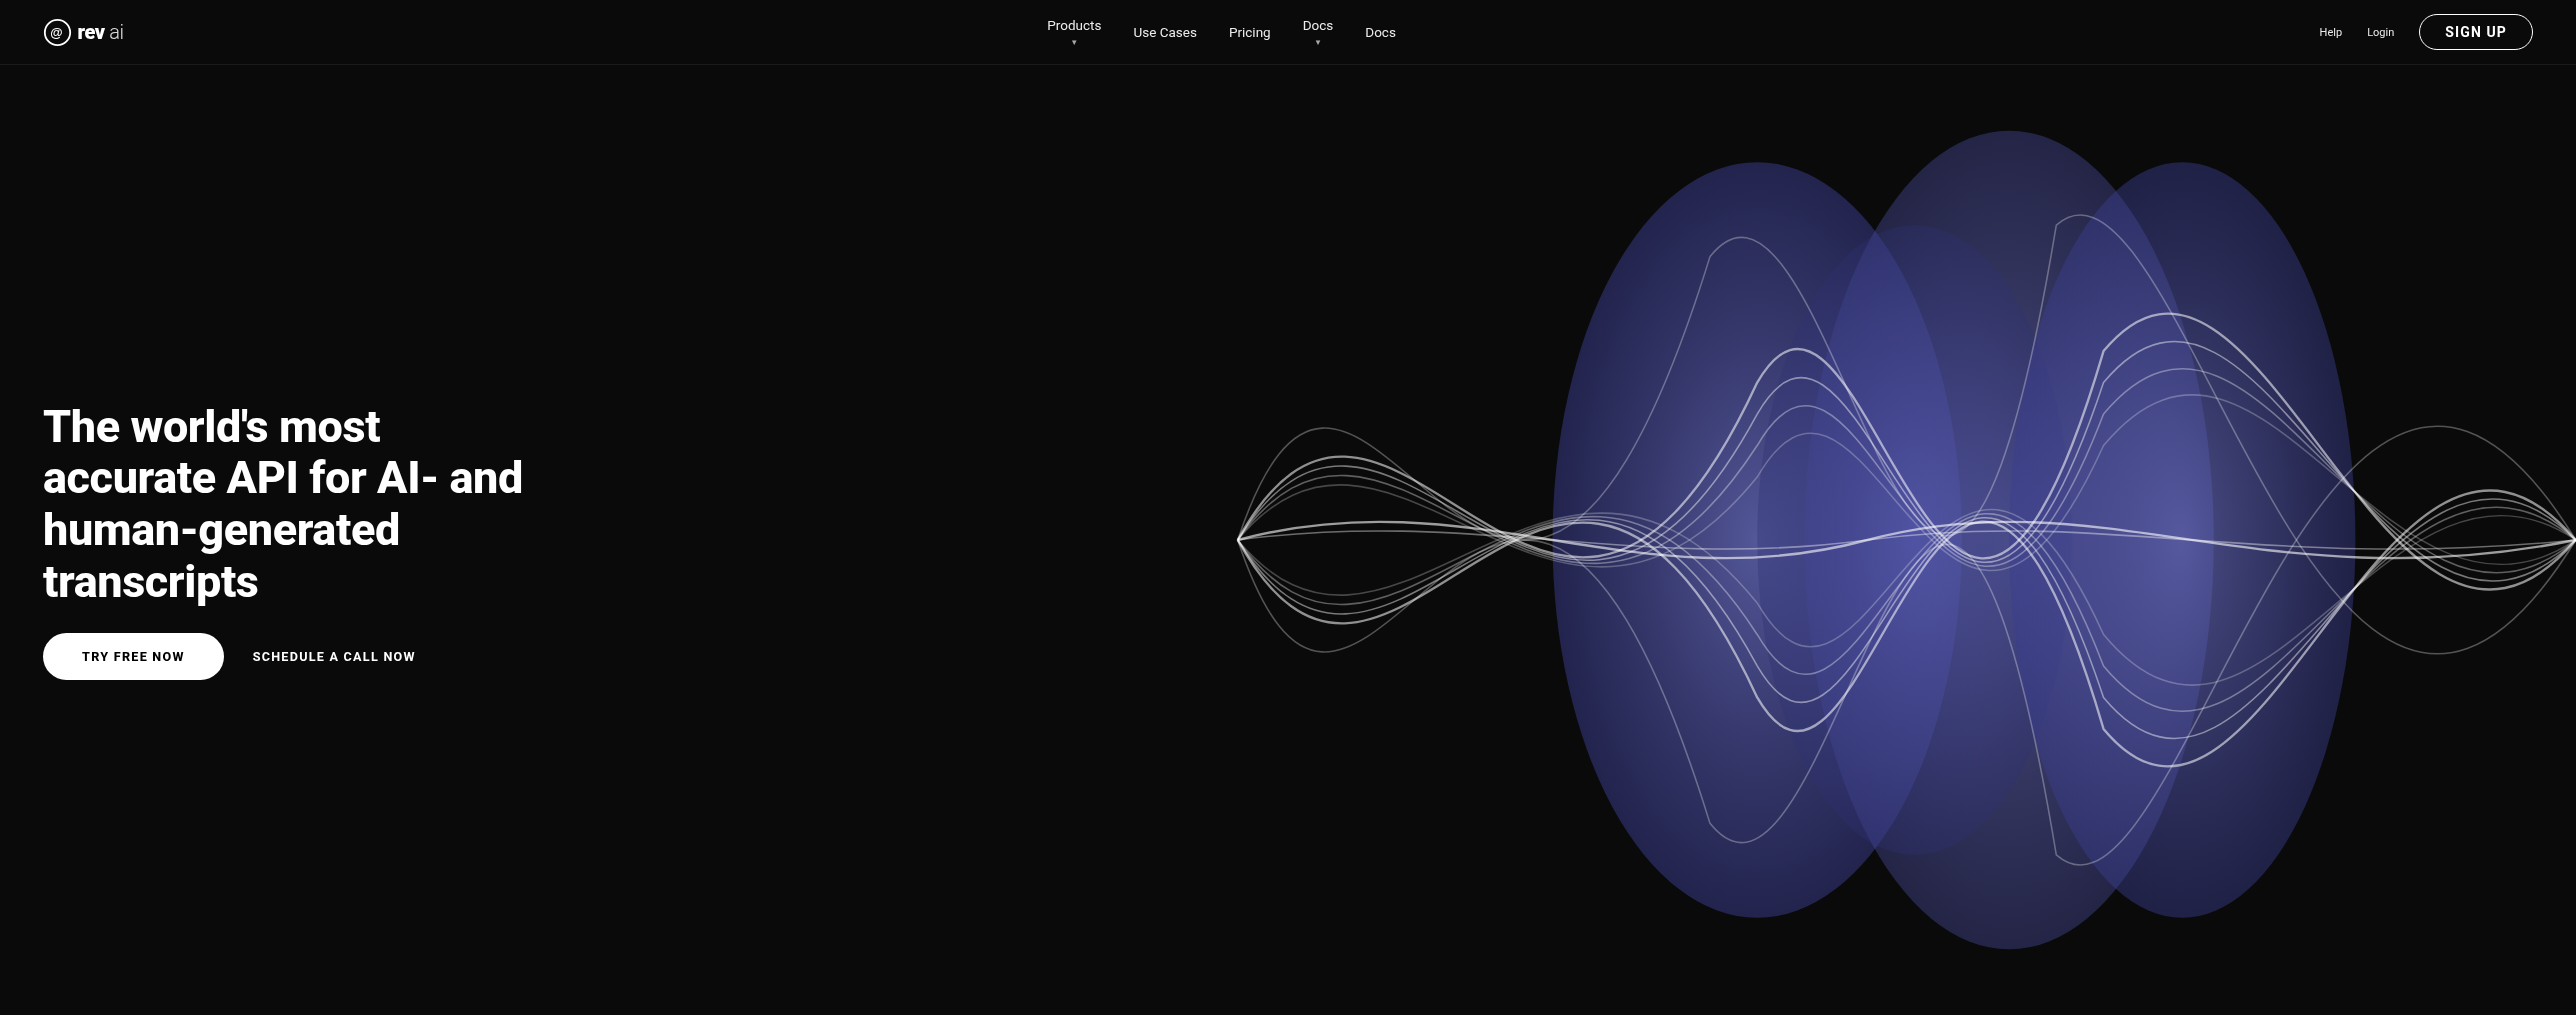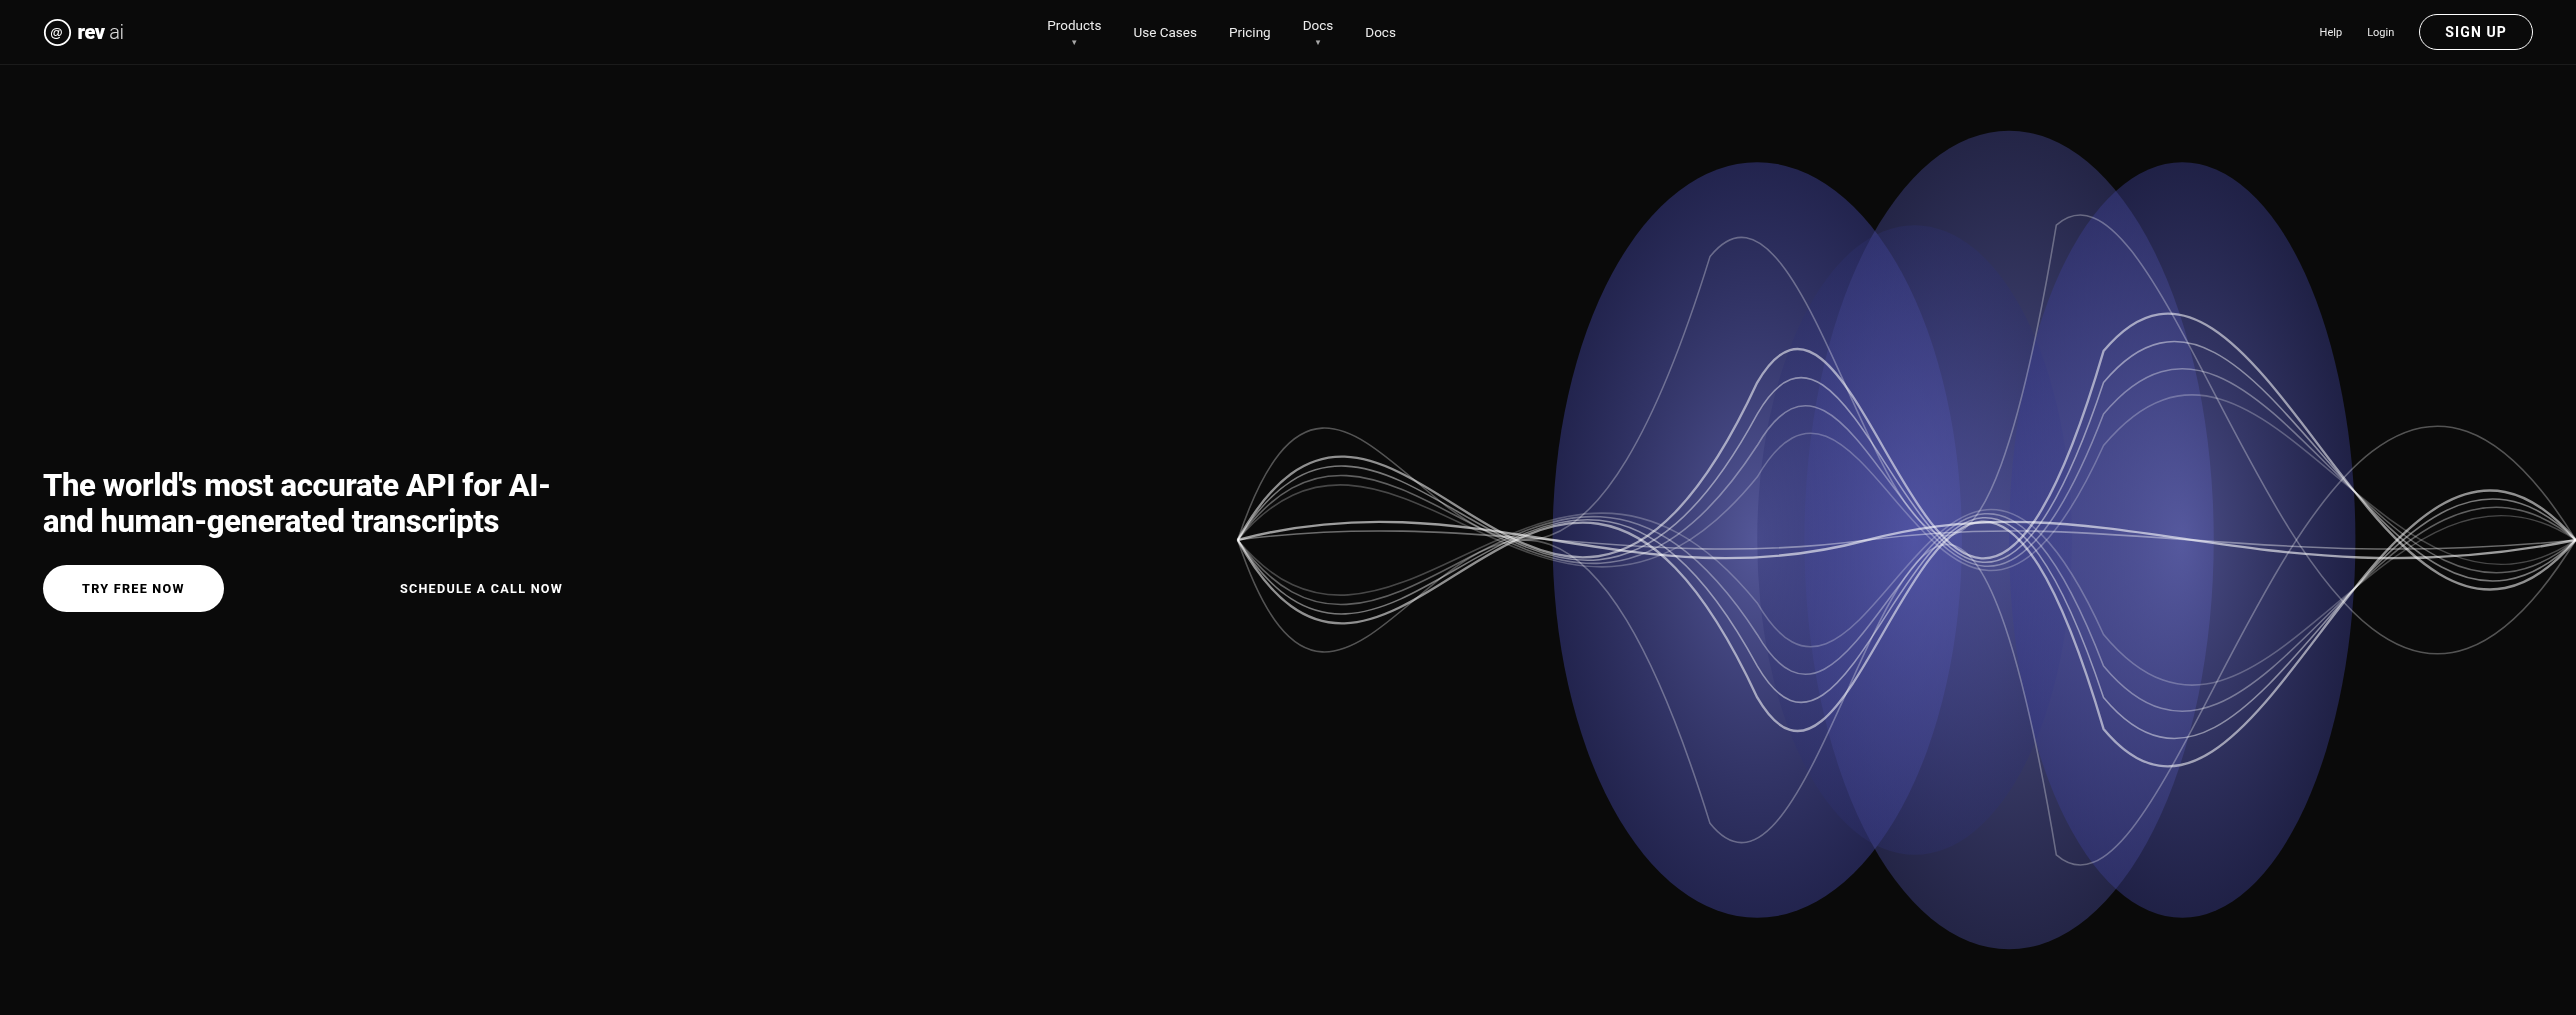--- a/index.html
+++ b/index.html
@@ -116,40 +116,39 @@
     }
 
     .hero-content {
       flex: 0 0 50%;
       max-width: 556px;
       padding-right: 36px;
       z-index: 2;
     }
 
     .hero-title {
-      font-size: 31px;
+      font-size: 45px;
       font-weight: 800;
       line-height: 1.15;
       margin-bottom: 25px;
       letter-spacing: -0.4px;
     }
 
     .hero-description {
       font-size: 13.5px;
       line-height: 1.65;
       color: rgba(255,255,255,0.75);
       margin-bottom: 39px;
       max-width: 466px;
     }
 
     .hero-buttons {
       display: flex;
       align-items: center;
-      gap: 44px;
-      justify-content: space-between;
+      gap: 29px;
     }
 
     .btn-try {
       background: #ffffff;
       color: #000000;
       border: none;
       border-radius: 45px;
       padding: 16px 39px;
       font-size: 12.6px;
       font-weight: 800;

